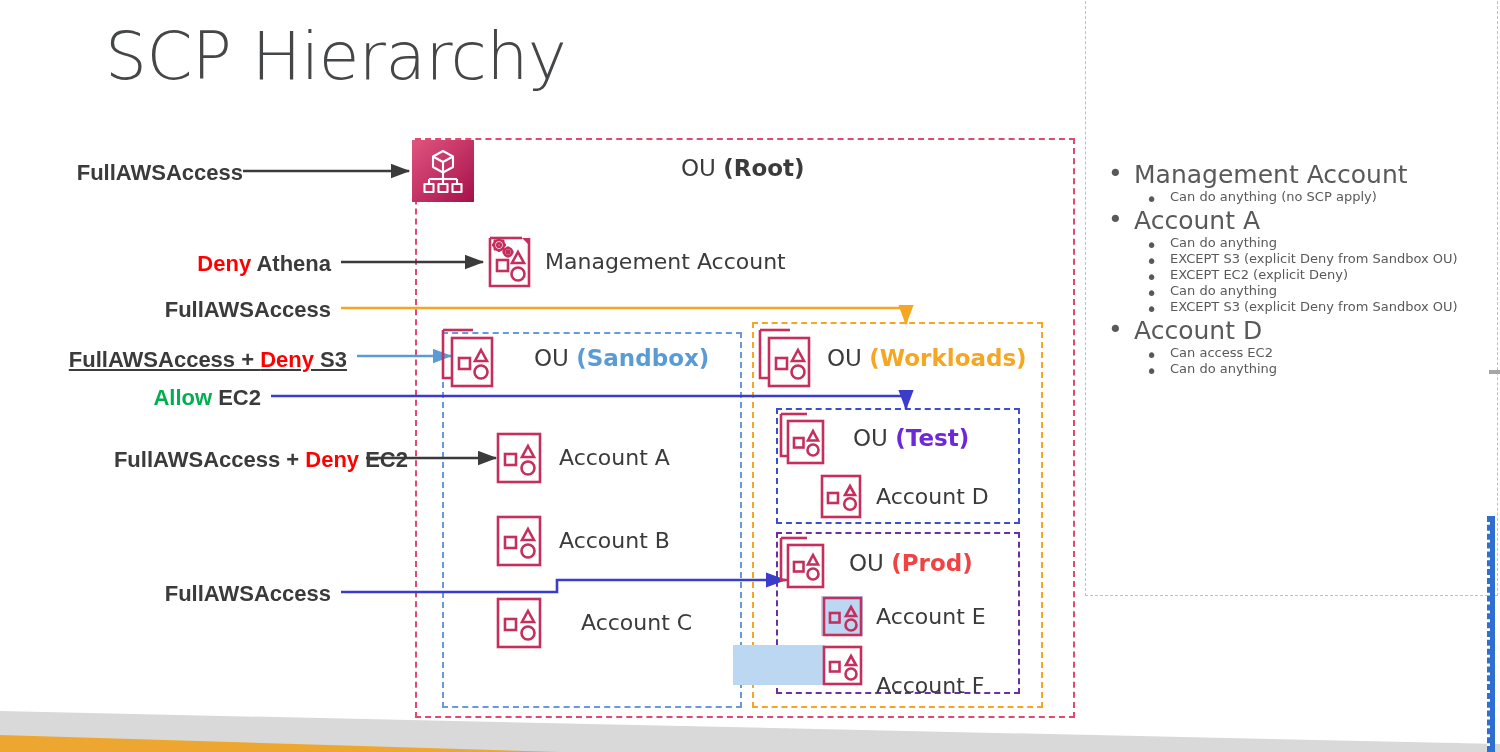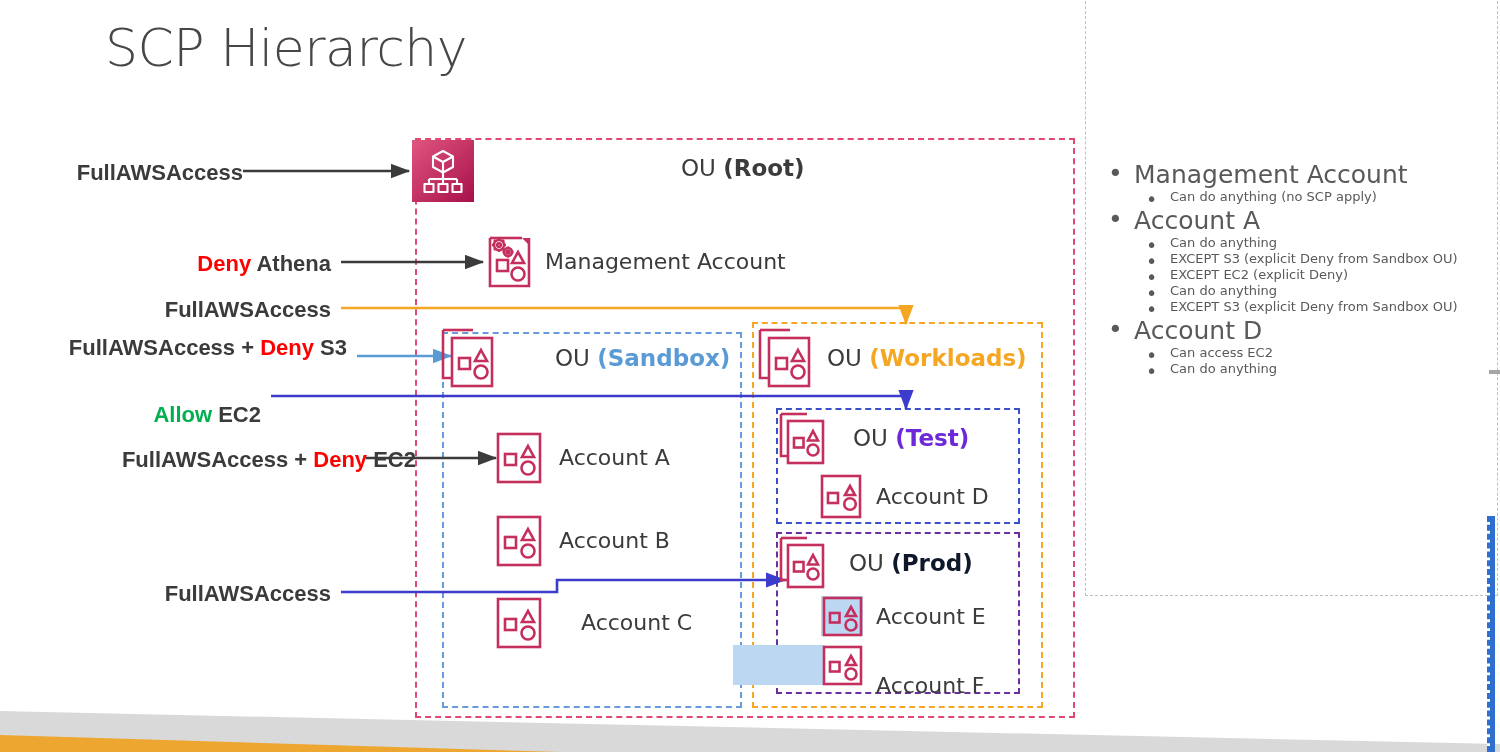--- a/index.html
+++ b/index.html
@@ -8,21 +8,21 @@
     background:#ffffff;
     font-family:"Liberation Sans", sans-serif;
     overflow:hidden;
     position:relative;
   }
   #stage{position:absolute;left:0;top:0;width:1500px;height:752px;}
 
   
   .slide-title{
     position:absolute;left:105px;top:18px;
-    font-size:52px;font-weight:300;color:#444648;
+    font-size:66px;font-weight:300;color:#444648;
     letter-spacing:-0.5px;white-space:nowrap;
     font-family:"DejaVu Sans", sans-serif;
   }
 
   
   .plabel{
     position:absolute;
     font-size:22px;font-weight:bold;color:#3b3b3b;
     white-space:nowrap;text-align:right;
     font-family:"Liberation Sans", sans-serif;
@@ -43,21 +43,21 @@
     position:absolute;white-space:nowrap;
     font-size:22px;color:#3b3b3b;font-weight:400;
     font-family:"DejaVu Sans", sans-serif;
   }
   .node-label.ou{font-size:23px;}
   .node-label .tag{font-weight:bold;}
   .tag-root{color:#3b3b3b;}
   .tag-sandbox{color:#5b9bd5;}
   .tag-workloads{color:#f5a623;}
   .tag-test{color:#6d28d9;}
-  .tag-prod{color:#0f172a;}
+  .tag-prod{color:#ef4444;}
   .hl-blue{background:#bcd7f2;}
 
   
   .bullets{
     position:absolute;left:1100px;top:160px;width:400px;
     color:#595959;font-family:"DejaVu Sans", sans-serif;
   }
   .b1{position:relative;font-size:25px;line-height:1.16;margin:0 0 1px 0;padding-left:34px;}
   .b1::before{content:"•";position:absolute;left:8px;top:-1px;font-size:25px;}
   .b2{position:relative;font-size:13px;line-height:1.15;margin:0 0 1px 0;padding-left:70px;}
@@ -248,40 +248,40 @@
 
   <div class="plabel" style="left:0;top:160px;width:243px;">
     <span>FullAWSAccess</span>
   </div>
   <div class="plabel" style="left:0;top:251px;width:331px;">
     <span class="deny">Deny</span><span> Athena</span>
   </div>
   <div class="plabel" style="left:0;top:297px;width:331px;">
     <span>FullAWSAccess</span>
   </div>
-  <div class="plabel" style="left:0;top:335px;width:347px;">
+  <div class="plabel" style="left:0;top:347px;width:347px;text-decoration:underline;">
     <span>FullAWSAccess + </span><span class="deny">Deny</span><span> S3</span>
   </div>
-  <div class="plabel" style="left:0;top:385px;width:261px;margin-top:17px;">
+  <div class="plabel" style="left:0;top:385px;width:261px;">
     <span class="allow">Allow</span><span> EC2</span>
   </div>
-  <div class="plabel" style="left:12px;top:447px;width:356px;padding-left:48px;">
+  <div class="plabel" style="left:4px;top:447px;width:356px;padding-left:48px;">
     <span>FullAWSAccess + </span><span class="deny">Deny</span><span> EC2</span>
   </div>
   <div class="plabel" style="left:0;top:581px;width:331px;">
     <span>FullAWSAccess</span>
   </div>
 
   <div class="node-label ou" style="left:681px;top:155px;">
     <span>OU </span><span class="tag tag-root">(Root)</span>
   </div>
 
   <div class="node-label" style="left:545px;top:249px;">Management Account</div>
 
-  <div class="node-label ou" style="left:555px;top:345px;">
+  <div class="node-label ou" style="left:534px;top:345px;">
     <span>OU </span><span class="tag tag-sandbox">(Sandbox)</span>
   </div>
 
   <div class="node-label ou" style="left:827px;top:345px;">
     <span>OU </span><span class="tag tag-workloads">(Workloads)</span>
   </div>
 
   <div class="node-label ou" style="left:853px;top:425px;">
     <span>OU </span><span class="tag tag-test">(Test)</span>
   </div>

